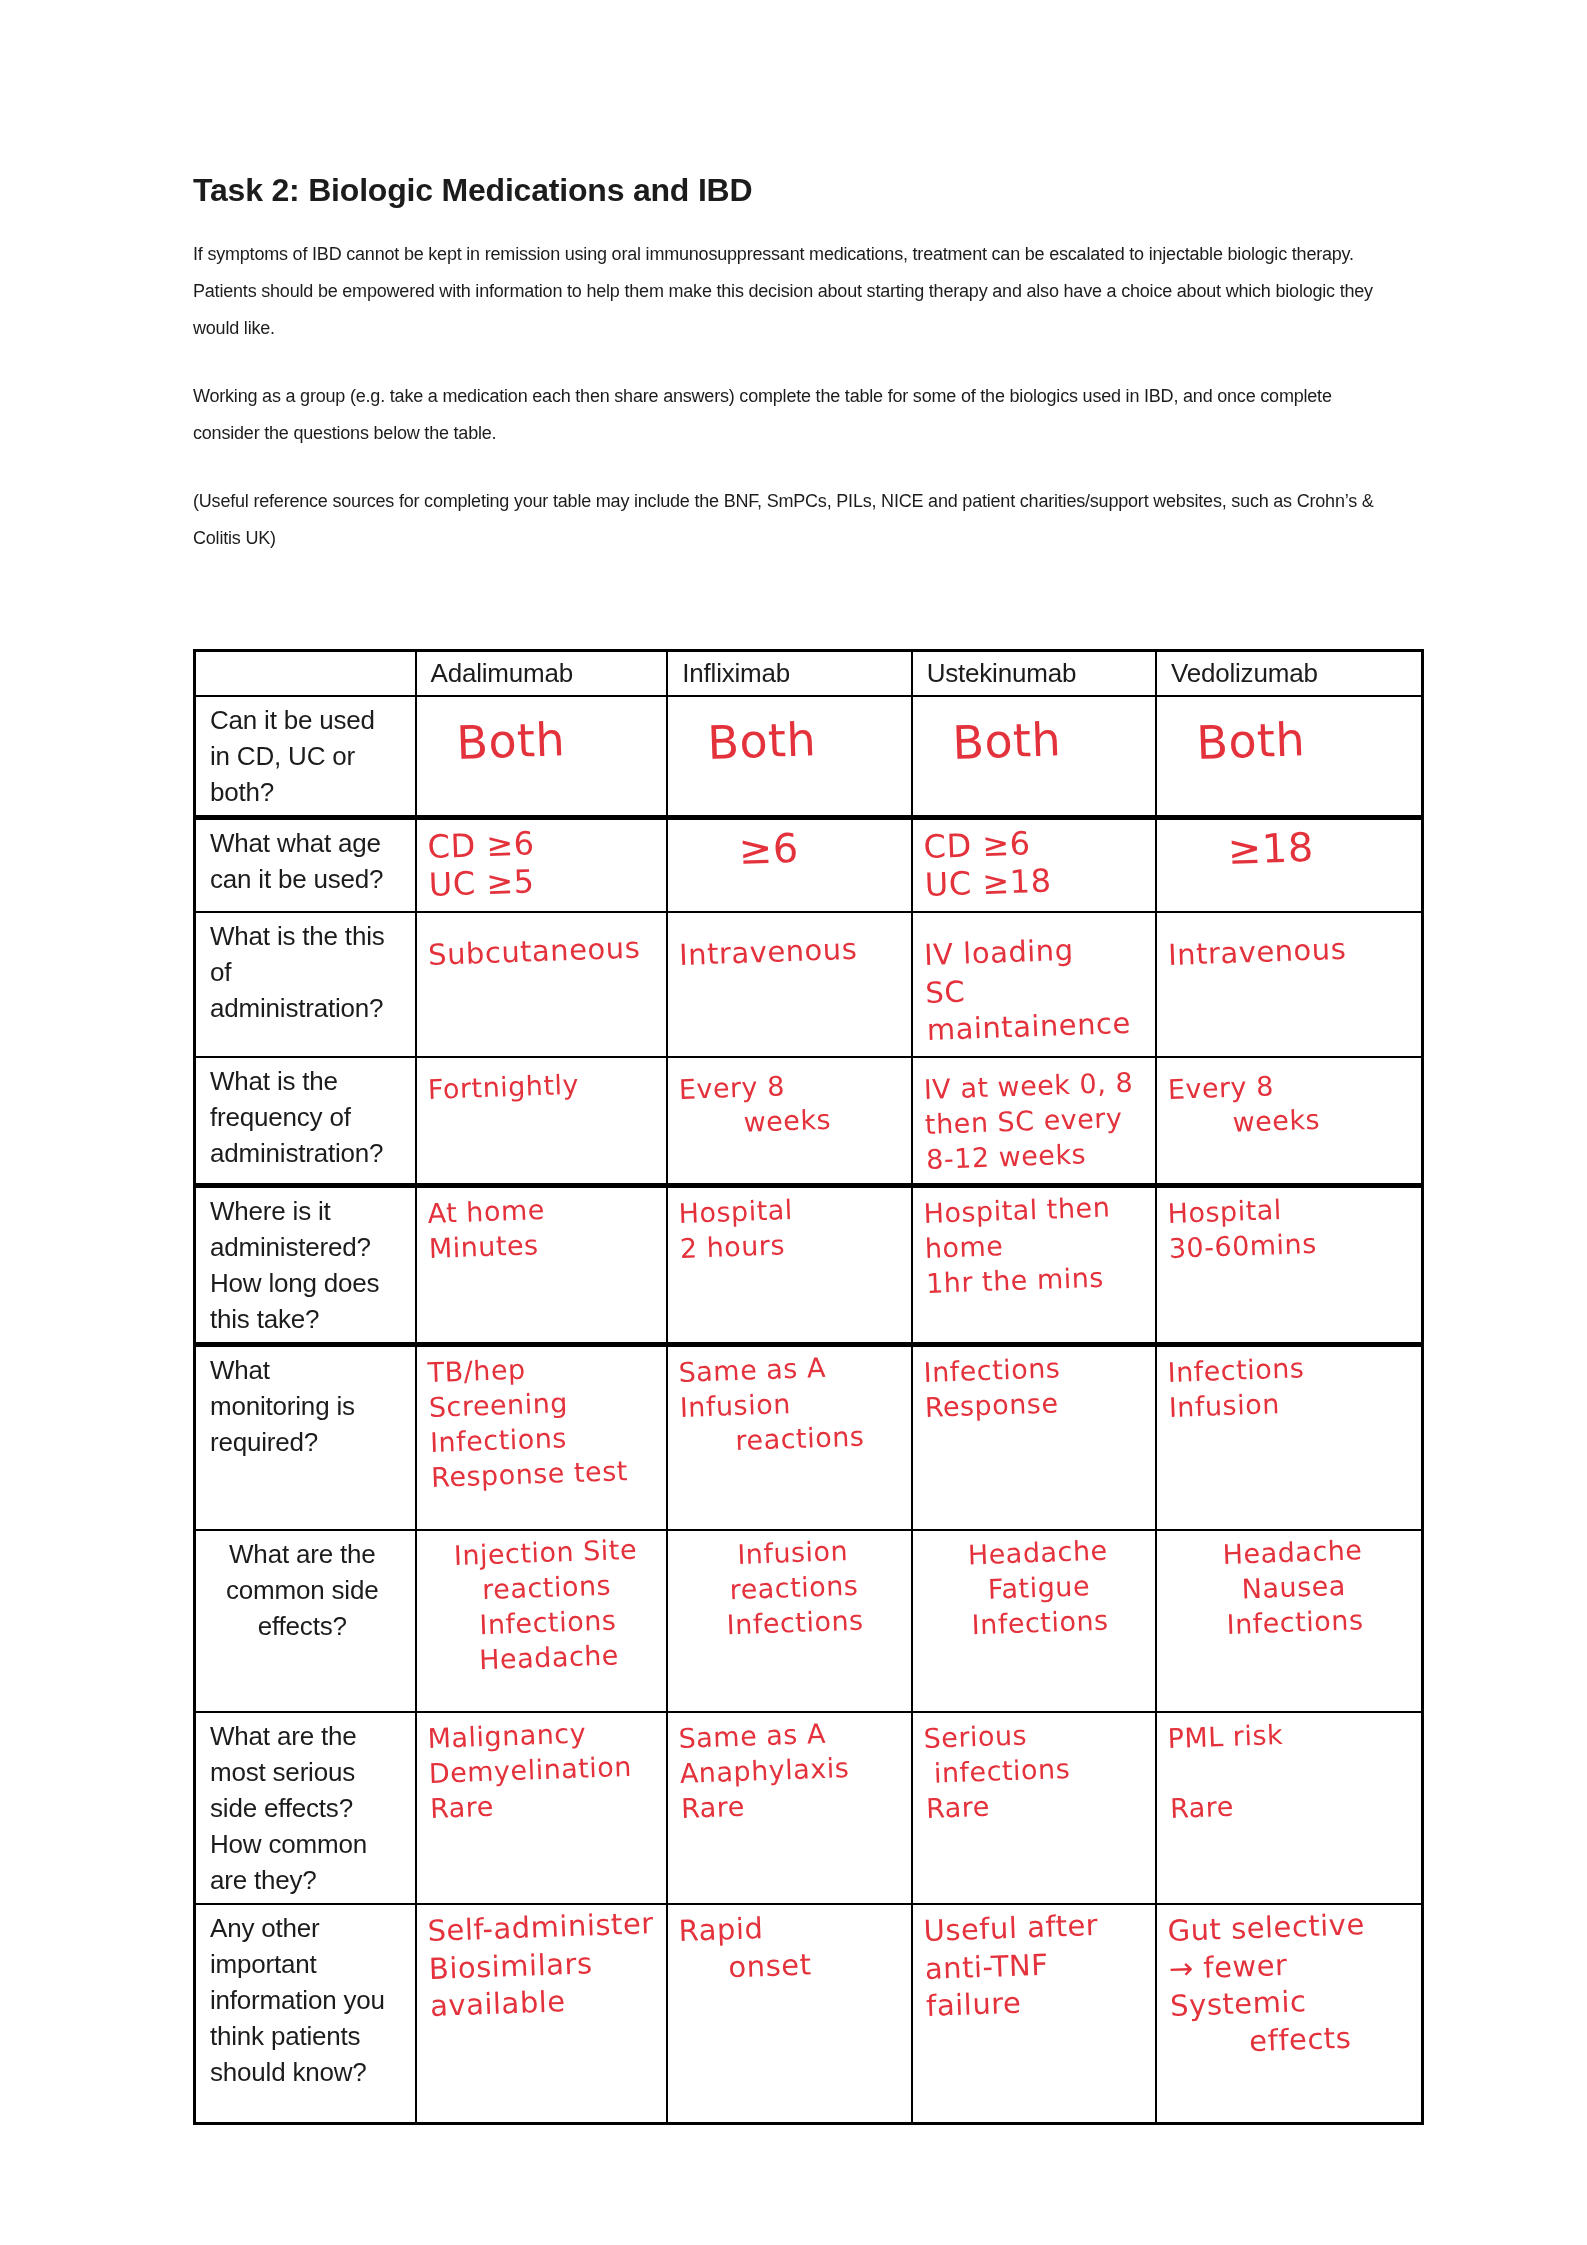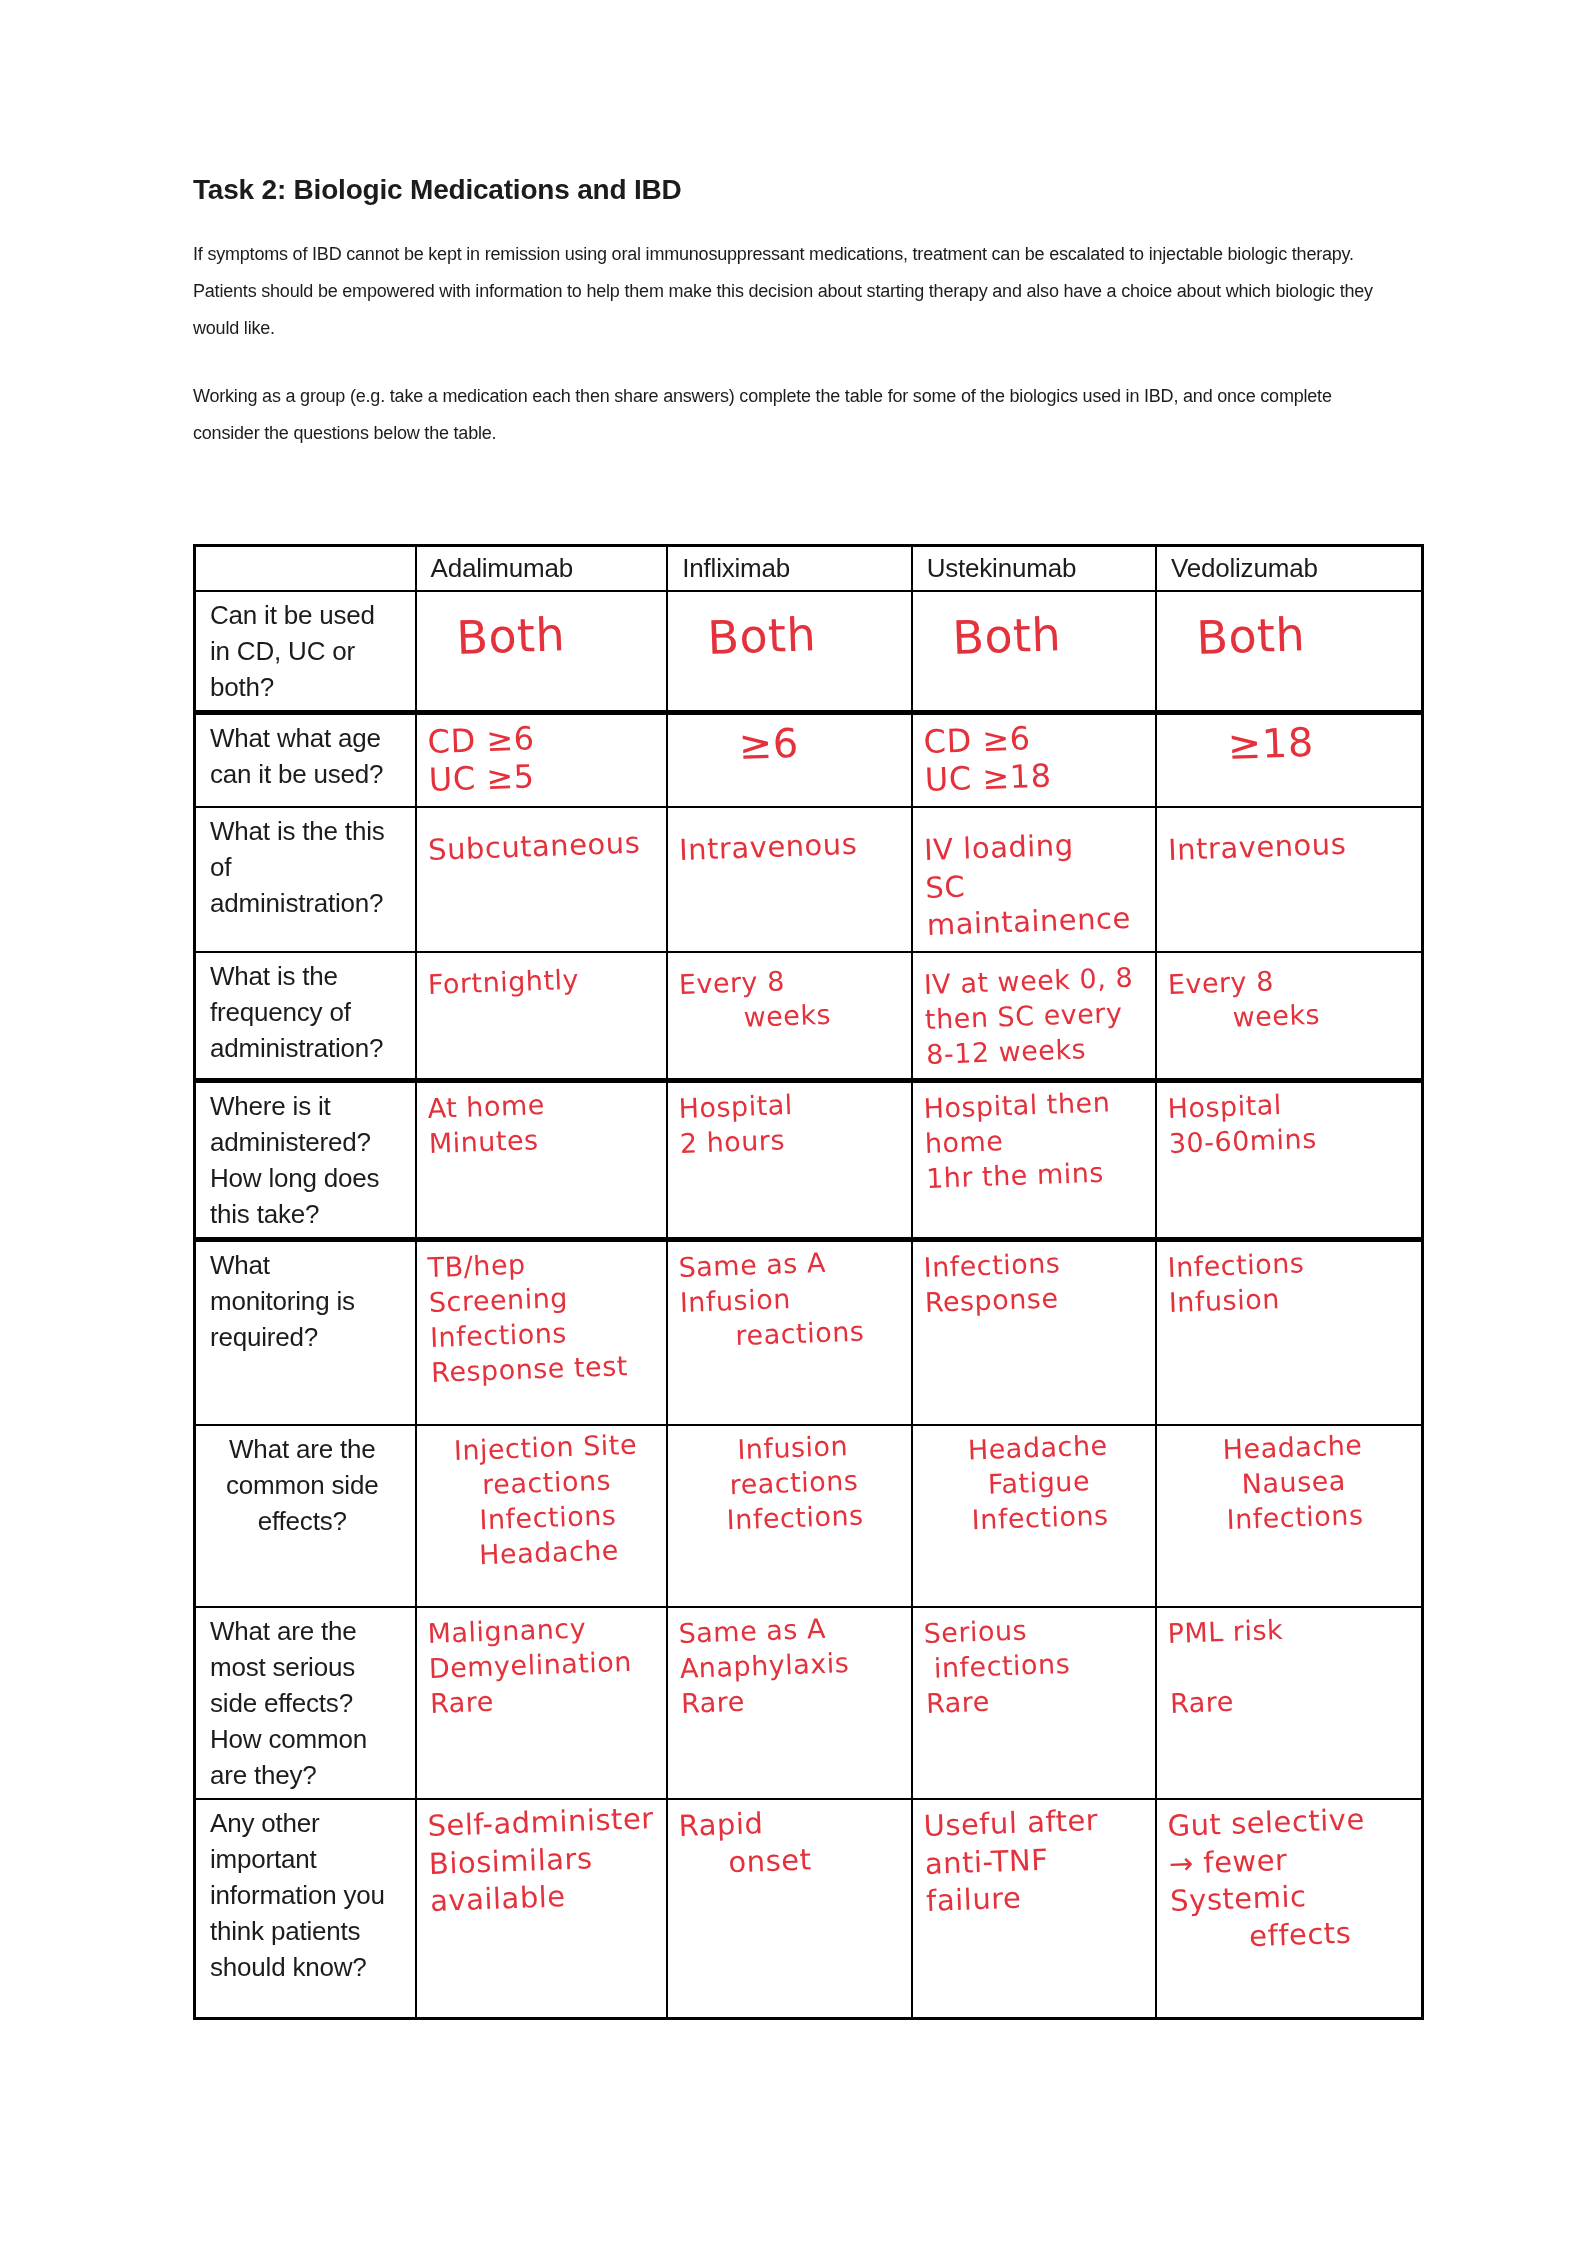--- a/index.html
+++ b/index.html
@@ -7,21 +7,21 @@
   .page {
     position:relative;
     width:1587px; height:2245px;
     background:#ffffff;
     overflow:hidden;
     font-family:"Liberation Sans", sans-serif;
     color:#1c1c1c;
   }
   .content { padding:172px 192px 0 193px; }
   h1.doc-title {
-    font-size:28px; font-weight:bold; letter-spacing:-0.2px;
+    font-size:32px; font-weight:bold; letter-spacing:-0.2px;
     margin:0 0 28px 0; line-height:36px;
   }
   p.doc-para {
     font-size:18px; line-height:37px; letter-spacing:-0.2px;
     margin:0 0 31px 0;
   }
   table.biologics {
     border-collapse:collapse;
     width:1231px;
     margin-top:92px;
@@ -74,20 +74,21 @@
   tbody tr:nth-child(9) .hw { font-size:29px; }
 </style>
 </head>
 <body>
 
 <div class="page">
   <div class="content">
     <h1 class="doc-title">Task 2: Biologic Medications and IBD</h1>
     <p class="doc-para">If symptoms of IBD cannot be kept in remission using oral immunosuppressant medications, treatment can be escalated to injectable biologic therapy. Patients should be empowered with information to help them make this decision about starting therapy and also have a choice about which biologic they would like.</p>
     <p class="doc-para">Working as a group (e.g. take a medication each then share answers) complete the table for some of the biologics used in IBD, and once complete consider the questions below the table.</p>
+    <p class="doc-para">(Useful reference sources for completing your table may include the BNF, SmPCs, PILs, NICE and patient charities/support websites, such as Crohn’s &amp; Colitis UK)</p>
 
     <table class="biologics">
       <colgroup>
         <col class="c0">
           <col class="c1">
           <col class="c2">
           <col class="c3">
           <col class="c4">
       </colgroup>
       <thead>

